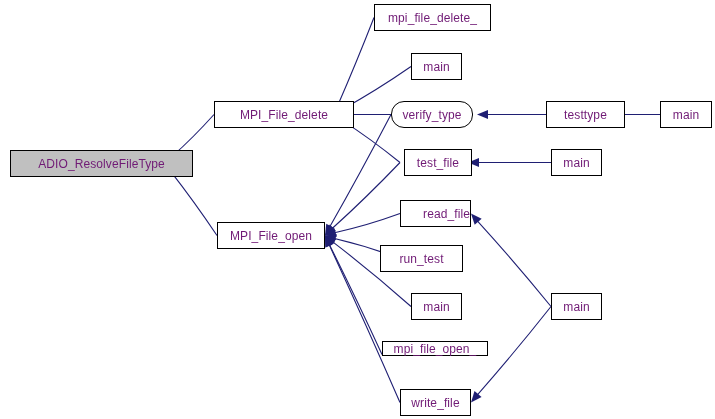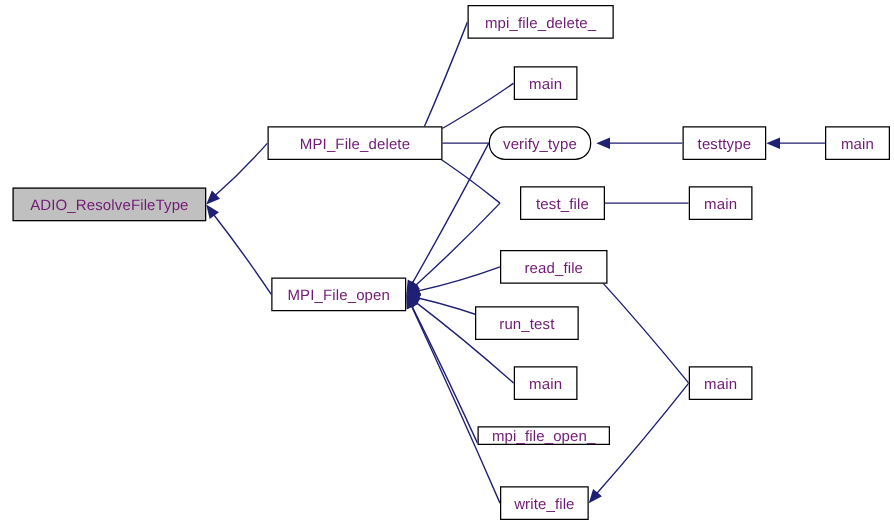--- a/index.html
+++ b/index.html
@@ -90,51 +90,51 @@
         <polygon points="325,235.5 333.90054616295265,243.43349090887165 325.60327271336087,247.40781516623912" class="edge-head"></polygon>
         <path d="M 400 402.5 Q 364.5484158851656 321.1611393709688 329.0968317703312 244.6222787419375" class="edge-line"></path>
         <polygon points="325,235.5 333.70276316865557,243.64996400177887 325.3102667260731,247.4190492304836" class="edge-head"></polygon>
         <path d="M 551 306.5 Q 514.2606649132944 261.39052296170473 477.5213298265888 221.08104592340948" class="edge-line"></path>
         <polygon points="471,213.5 481.660743934016,218.83933879551958 474.6861816844793,224.83896223598126" class="edge-head"></polygon>
         <path d="M 551 306.5 Q 514.2009219983224 353.0588936020131 477.4018439966448 394.8177872040262" class="edge-line"></path>
         <polygon points="471,402.5 474.50821051016135,391.1047176859723 481.5758462824572,396.99441416288545" class="edge-head"></polygon>
       </g>
   </svg>
   <div id="nodes-layer">
-      <div class="gnode root" style="left: 10px; top: 150px; width: 155px; height: 27px;">
+      <div class="gnode root" style="left: 10px; top: 150px; width: 183px; height: 27px;">
         <span>ADIO_ResolveFileType</span>
       </div>
       <div class="gnode" style="left: 214px; top: 101px; width: 140px; height: 27px;">
         <span>MPI_File_delete</span>
       </div>
       <div class="gnode" style="left: 217px; top: 222px; width: 108px; height: 27px;">
         <span>MPI_File_open</span>
       </div>
       <div class="gnode" style="left: 374px; top: 4px; width: 117px; height: 27px;">
         <span>mpi_file_delete_</span>
       </div>
       <div class="gnode" style="left: 411px; top: 53px; width: 51px; height: 27px;">
         <span>main</span>
       </div>
       <div class="gnode" style="left: 391px; top: 101px; width: 82px; height: 27px; border-radius: 13px;">
         <span>verify_type</span>
       </div>
-      <div class="gnode" style="left: 546px; top: 101px; width: 67px; height: 27px;">
+      <div class="gnode" style="left: 546px; top: 101px; width: 79px; height: 27px;">
         <span>testtype</span>
       </div>
       <div class="gnode" style="left: 660px; top: 101px; width: 52px; height: 27px;">
         <span>main</span>
       </div>
-      <div class="gnode" style="left: 416px; top: 149px; width: 68px; height: 27px;">
+      <div class="gnode" style="left: 404px; top: 149px; width: 68px; height: 27px;">
         <span>test_file</span>
       </div>
       <div class="gnode" style="left: 551px; top: 149px; width: 51px; height: 27px;">
         <span>main</span>
       </div>
-      <div class="gnode" style="left: 400px; top: 200px; width: 86px; height: 27px;">
+      <div class="gnode" style="left: 400px; top: 200px; width: 71px; height: 27px; justify-content: flex-end;">
         <span>read_file</span>
       </div>
       <div class="gnode" style="left: 380px; top: 245px; width: 83px; height: 27px; align-items: center;">
         <span>run_test</span>
       </div>
       <div class="gnode" style="left: 411px; top: 293px; width: 51px; height: 27px;">
         <span>main</span>
       </div>
       <div class="gnode" style="left: 551px; top: 293px; width: 51px; height: 27px;">
         <span>main</span>

